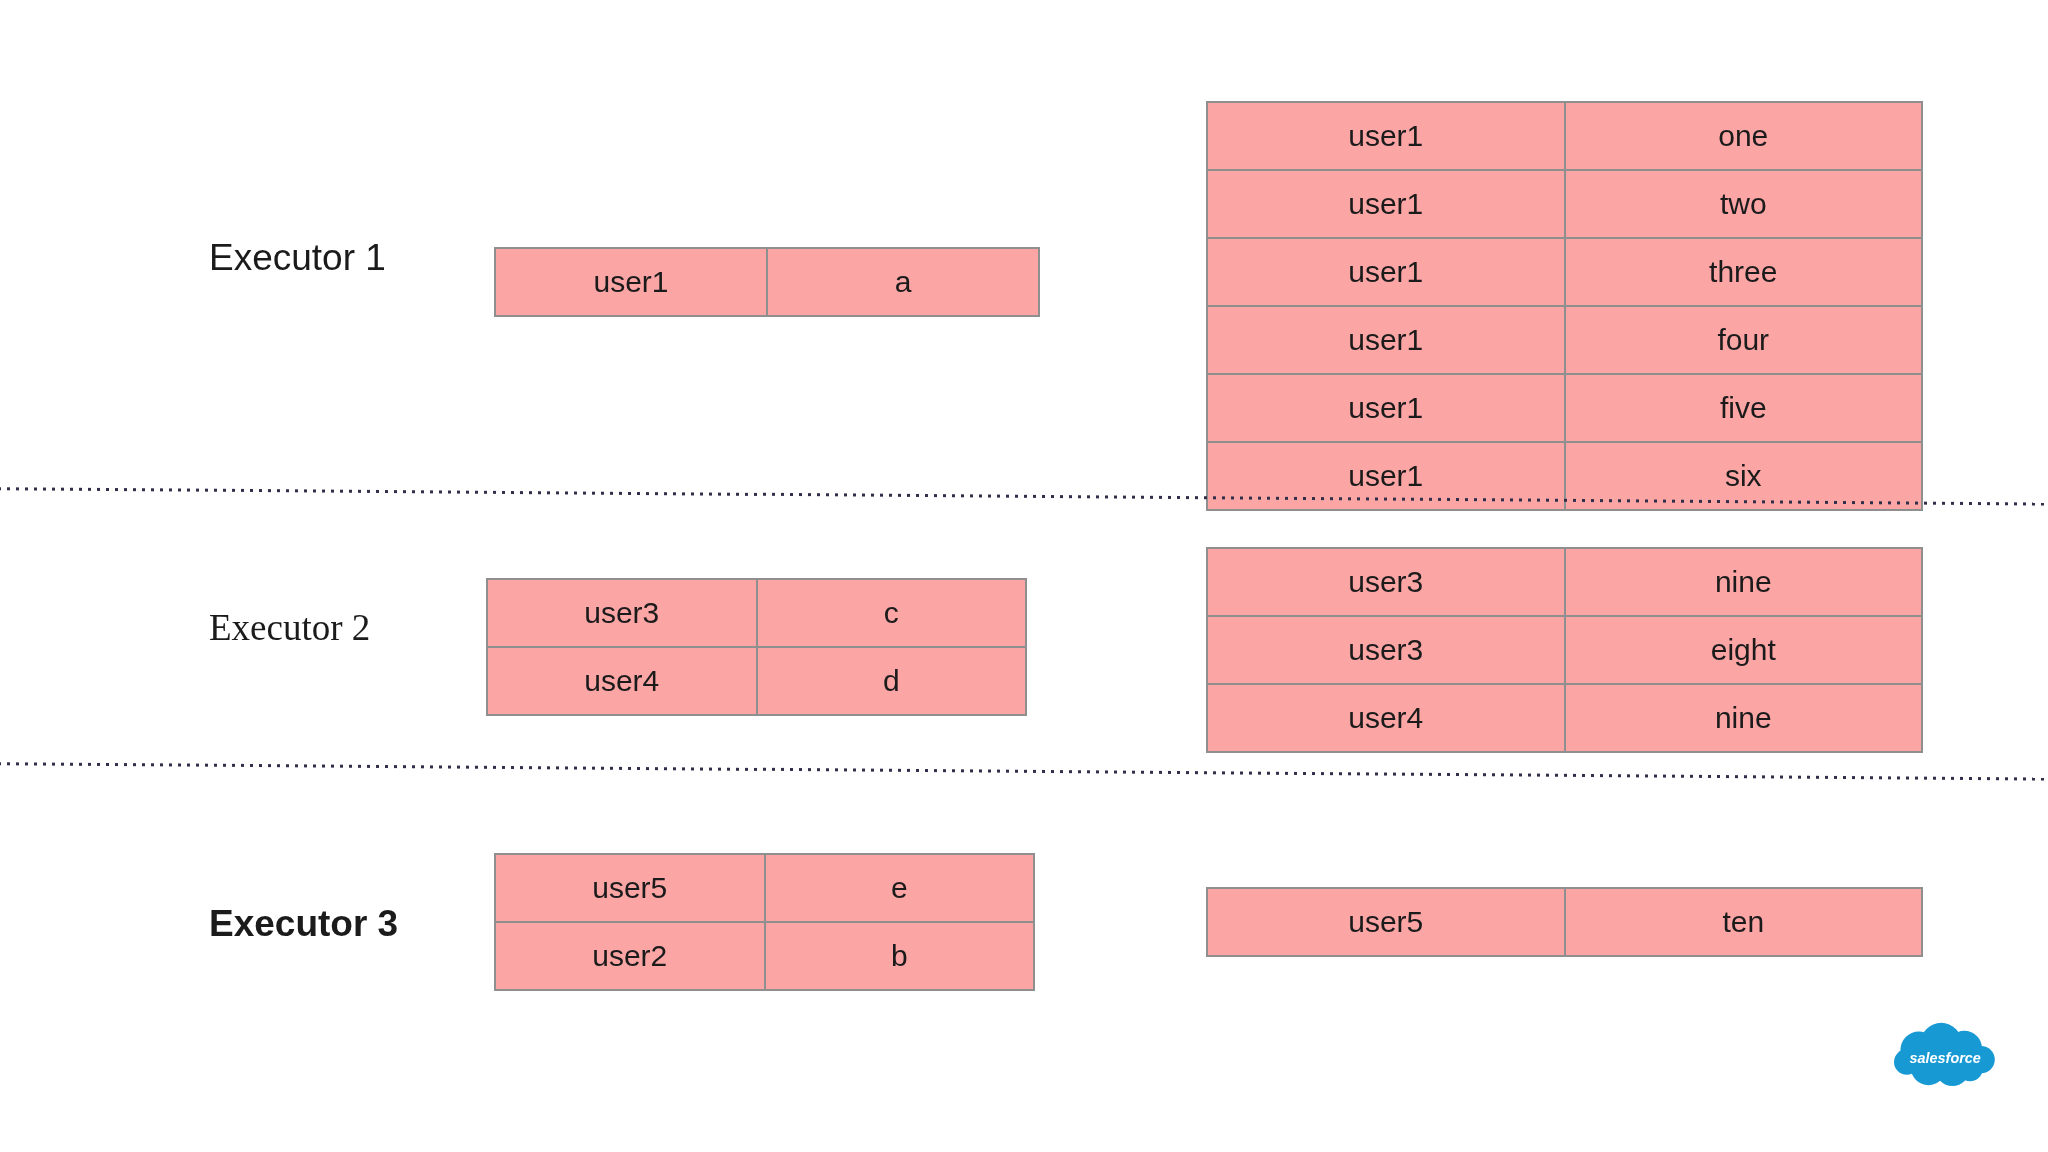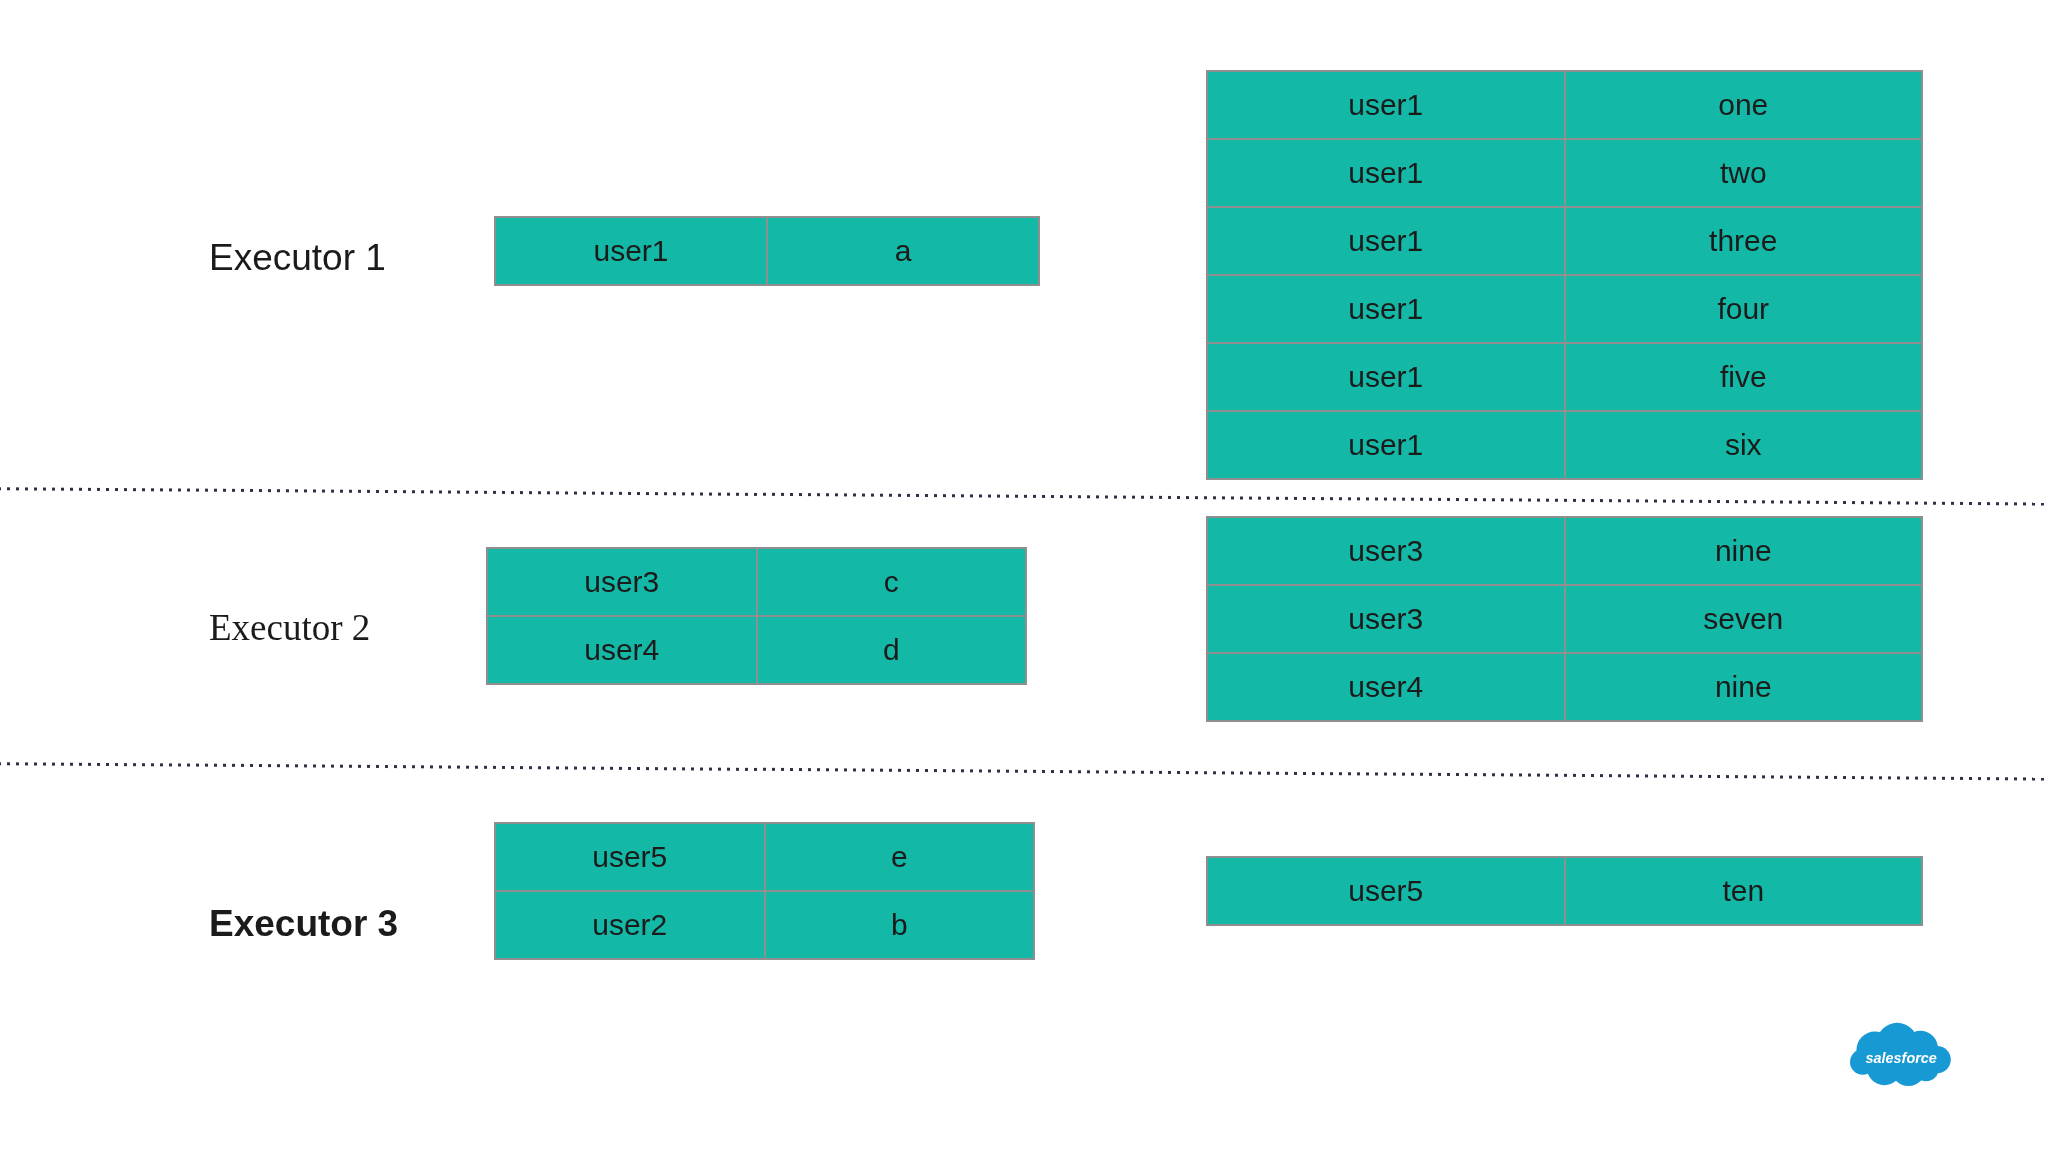--- a/index.html
+++ b/index.html
@@ -26,22 +26,23 @@
     color: var(--text, #1b1b1b);
     margin-left: 12px;
   }
   .lbl-1 { left: 197px; top: 238px; }
   .lbl-2 { left: 197px; top: 608px; font-family: Liberation Serif, serif; }
   .lbl-3 { left: 197px; top: 904px; font-weight: bold; }
 
   .tbl {
     position: absolute;
     border: 2px solid var(--table-border, #8f8f8f);
-    background: #14b8a6;
+    background: #fca5a5;
     box-sizing: border-box;
+    margin-top: 31px;
   }
   .tbl .row {
     display: flex;
   }
   .tbl .row + .row {
     border-top: 2px solid var(--table-border, #8f8f8f);
   }
   .tbl .cell {
     flex: 1 1 50%;
     height: 66px;
@@ -78,21 +79,21 @@
       transparent 9px
     );
     transform: rotate(0.43deg);
     transform-origin: left center;
   }
   .div-1 { top: 487px; }
   .div-2 { top: 762px; }
 
   .logo {
     position: absolute;
-    left: 1846px;
+    left: 1890px;
     top: 1018px;
     width: 112px;
     height: 80px;
   }
 </style>
 </head>
 <body>
 
 <div class="stage" style="--background: #ffffff; --text: #1b1b1b; --table-border: #8f8f8f; --divider-dot: #2f2f49; --salesforce-blue: #1799d4;">
 
@@ -143,21 +144,21 @@
         <div class="cell">d</div>
       </div>
     </div>
   <div class="tbl t-stream-2">
       <div class="row">
         <div class="cell">user3</div>
         <div class="cell">nine</div>
       </div>
       <div class="row">
         <div class="cell">user3</div>
-        <div class="cell">seven</div>
+        <div class="cell">eight</div>
       </div>
       <div class="row">
         <div class="cell">user4</div>
         <div class="cell">nine</div>
       </div>
     </div>
 
   <div class="dotted-divider div-2"></div>
 
   <div class="exec-label lbl-3">Executor 3</div>

